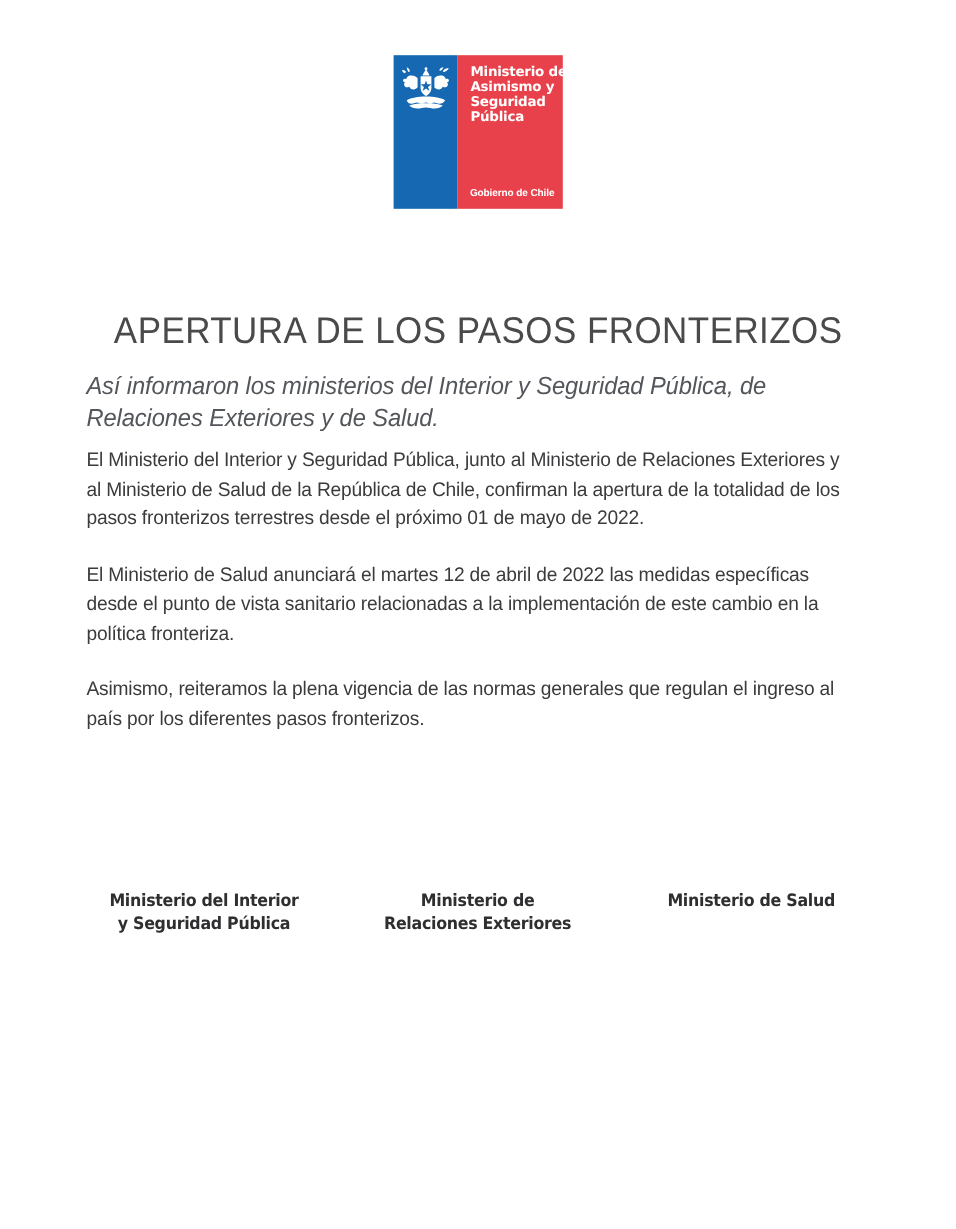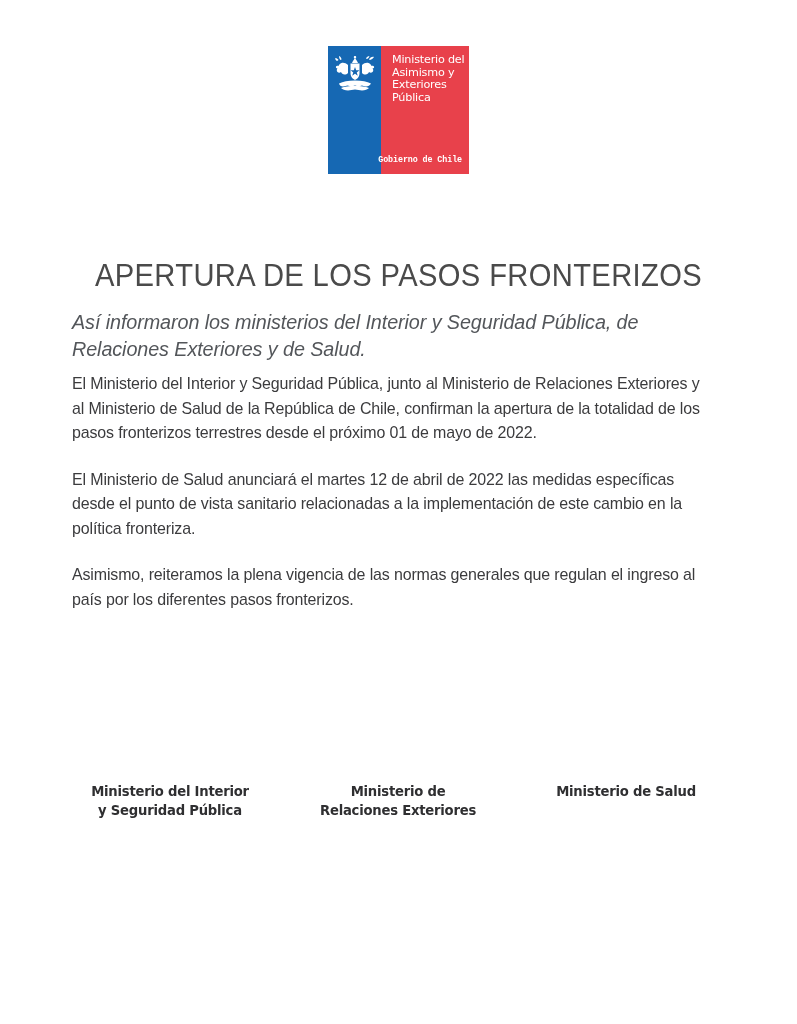--- a/index.html
+++ b/index.html
@@ -58,37 +58,37 @@
     height: 40px;
   }
 
   .logo-title {
     position: absolute;
     left: 11px;
     top: 8px;
     right: 5px;
     color: #ffffff;
     font-family: "DejaVu Sans", sans-serif;
-    font-weight: normal;
+    font-weight: bold;
     font-size: 11.2px;
     line-height: 12.6px;
     letter-spacing: -0.2px;
   }
 
   .logo-title span {
     display: block;
     white-space: nowrap;
   }
 
   .logo-gob {
     position: absolute;
     right: 7px;
     bottom: 9px;
     color: #ffffff;
-    font-family: Liberation Mono, monospace;
+    font-family: Liberation Sans, sans-serif;
     font-weight: bold;
     font-size: 8.4px;
     letter-spacing: -0.1px;
     white-space: nowrap;
   }
 
   
   .doc-title {
     position: absolute;
     left: 0;
@@ -145,21 +145,20 @@
     margin-bottom: 0;
   }
 
   
   .signatures {
     position: absolute;
     left: 0;
     right: 0;
     top: 742px;
     height: 50px;
-    margin-top: 40px;
   }
 
   .sig {
     position: absolute;
     top: 0;
     text-align: center;
     font-family: "DejaVu Sans", sans-serif;
     font-weight: bold;
     font-size: 14.2px;
     line-height: 19px;
@@ -205,21 +204,21 @@
 
           <path d="M44 24 l2.3 6.6 h6.7 l-5.5 4.2 l2.1 6.7 l-5.6 -4.1 l-5.6 4.1 l2.1 -6.7 l-5.5 -4.2 h6.7 z"></path>
         </g>
       </svg>
     </div>
 
     <div class="logo-red">
       <div class="logo-title">
         <span>Ministerio del</span>
         <span>Asimismo y</span>
-        <span>Exteriores</span>
+        <span>Seguridad</span>
         <span>Pública</span>
       </div>
       <div class="logo-gob">Gobierno de Chile</div>
     </div>
 
   </div>
 
   <h1 class="doc-title">APERTURA DE LOS PASOS FRONTERIZOS</h1>
 
   <div class="subtitle">Así informaron los ministerios del Interior y Seguridad Pública, de Relaciones Exteriores y de Salud.</div>

